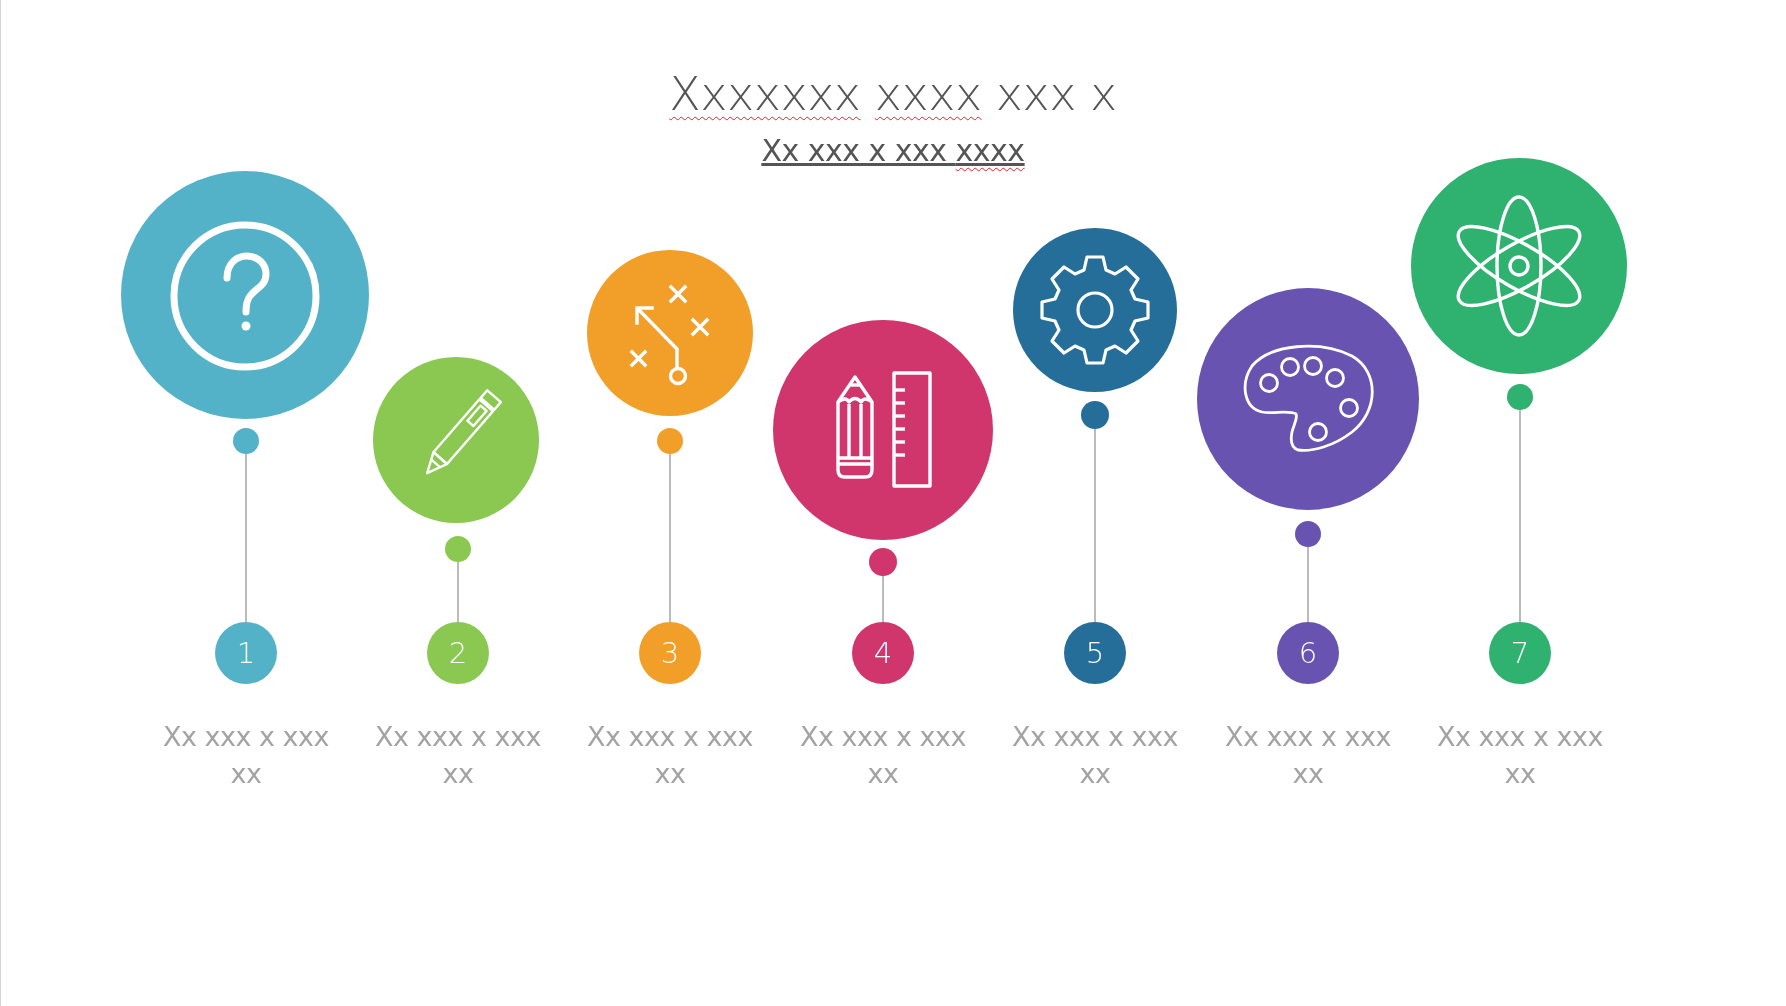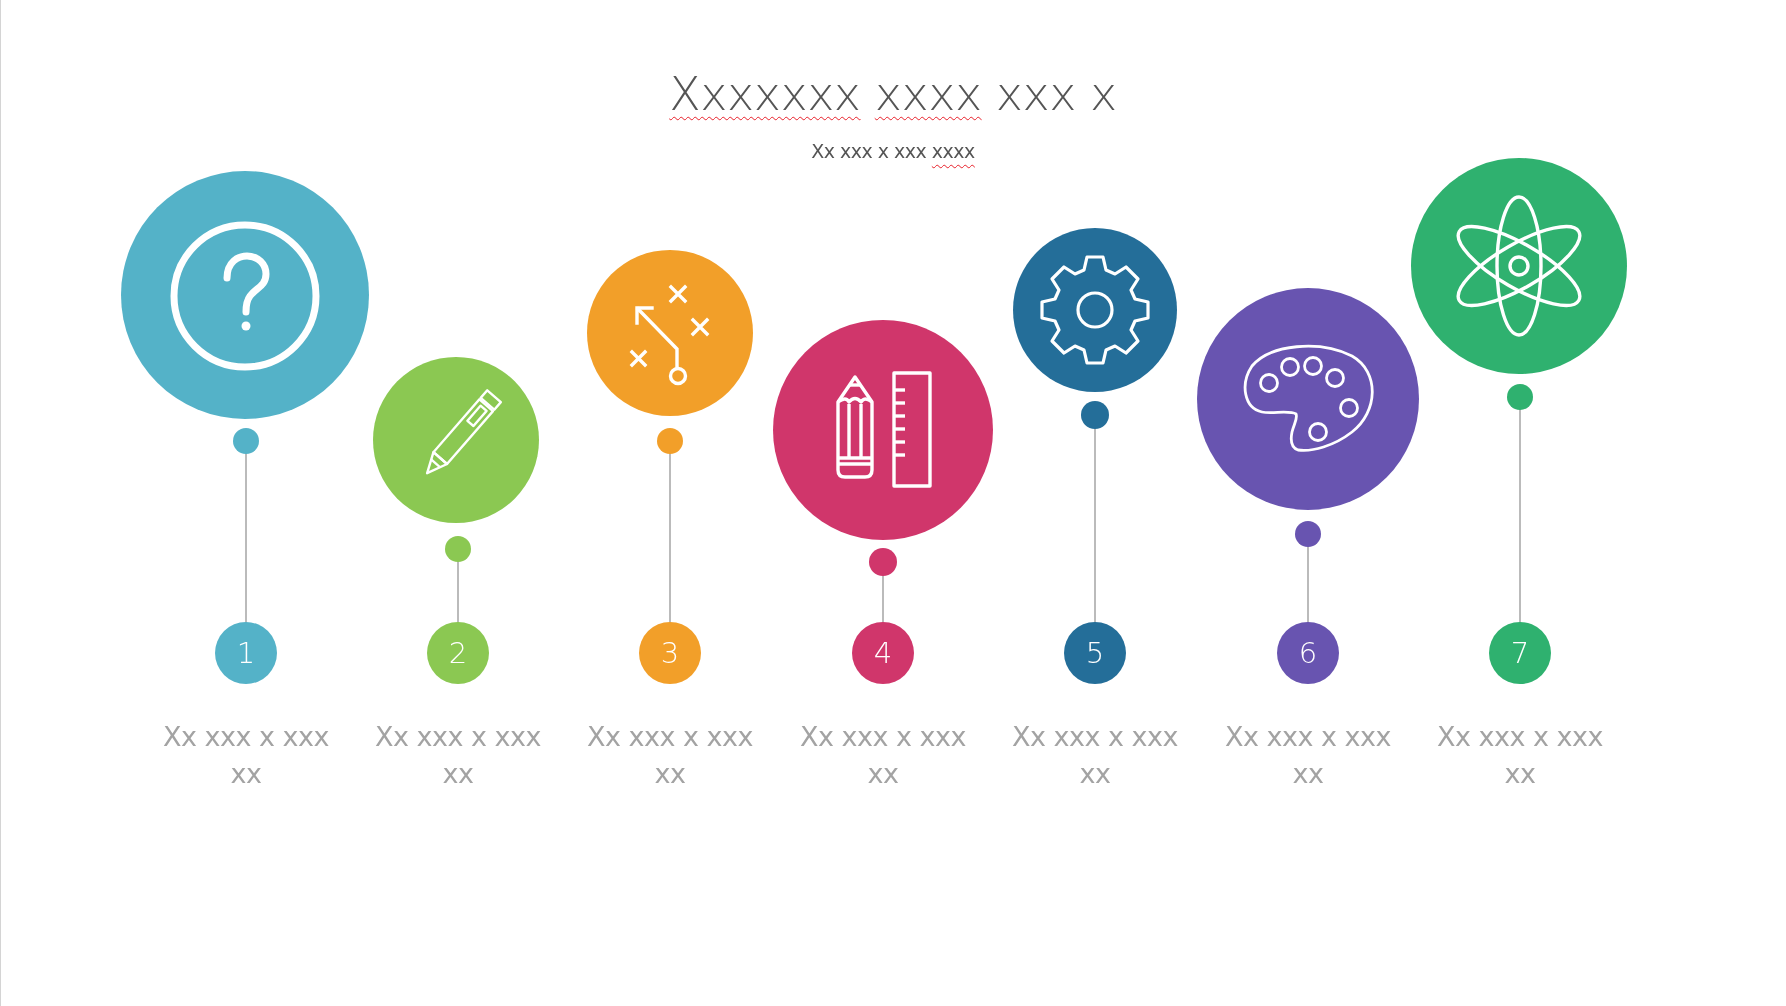--- a/index.html
+++ b/index.html
@@ -9,22 +9,23 @@
     font-family: "DejaVu Sans", "Liberation Sans", sans-serif;
   }
   .left-border { position: absolute; left: 0; top: 0; width: 1px; height: 1006px; background: #d4d4d4; }
   .title {
     position: absolute; left: 0; width: 1786px; top: 66px; text-align: center;
     font-size: 46px; font-weight: 300; color: #555555; line-height: 56px; letter-spacing: -0.5px;
     font-family: "DejaVu Sans", sans-serif;
   }
   .subtitle {
     position: absolute; left: 0; width: 1786px; top: 133px; text-align: center;
-    font-size: 19px; color: #555555; line-height: 36px; letter-spacing: -0.5px;
+    font-size: 30px; color: #555555; line-height: 36px; letter-spacing: -0.5px;
     font-family: "DejaVu Sans", sans-serif;
+    text-decoration: underline;
   }
   .squiggle {
     text-decoration: underline wavy #e8202a;
     text-decoration-thickness: 1px;
     text-underline-offset: 6px;
   }
   .diagram { position: absolute; left: 0; top: 0; width: 1786px; height: 1006px; }
   .num-circle {
     position: absolute; width: 62px; height: 62px; border-radius: 50%;
     color: #ffffff; font-size: 29px; line-height: 62px; text-align: center;

